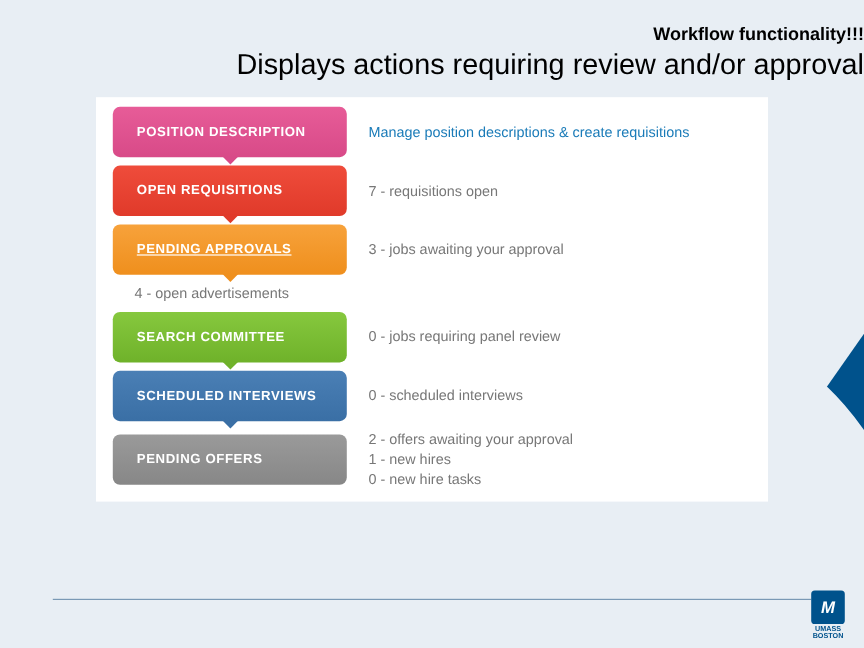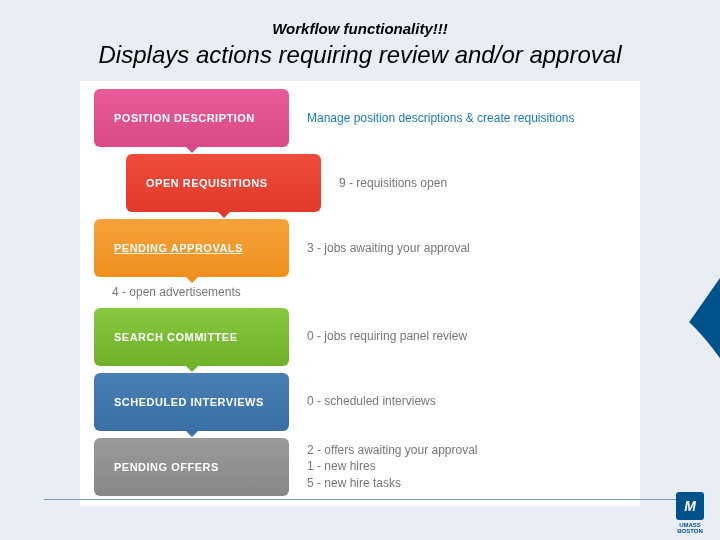--- a/index.html
+++ b/index.html
@@ -5,23 +5,22 @@
   * { margin: 0; padding: 0; box-sizing: border-box; }
   body {
     width: 720px;
     height: 540px;
     font-family: Arial, Helvetica, sans-serif;
     background: #e8eef4;
     position: relative;
     overflow: hidden;
   }
   .header {
-    text-align: center;
+    text-align: right;
     padding-top: 20px;
-    font-style: italic;
   }
   .title {
     font-size: 15px;
     font-weight: bold;
     color: #000;
   }
   .subtitle {
     font-size: 24px;
     color: #000;
     margin-top: 4px;
@@ -34,21 +33,21 @@
   }
   .row {
     display: flex;
     align-items: center;
     margin-bottom: 7px;
     position: relative;
   }
   .row:last-child { margin-bottom: 0; }
   .pill {
     width: 195px;
-    height: 58px;
+    height: 42px;
     border-radius: 6px;
     display: flex;
     align-items: center;
     padding-left: 20px;
     color: #fff;
     font-size: 11px;
     letter-spacing: 0.5px;
     font-weight: bold;
     position: relative;
     flex-shrink: 0;
@@ -58,21 +57,21 @@
     position: absolute;
     bottom: -6px;
     left: 50%;
     transform: translateX(-50%);
     width: 0; height: 0;
     border-left: 7px solid transparent;
     border-right: 7px solid transparent;
   }
   .pink  { background: linear-gradient(#e75c98,#d84a88); }
   .pink::after  { border-top: 7px solid #d84a88; }
-  .red   { background: linear-gradient(#ef4c3b,#e03a2a); margin-left: 32px; }
+  .red   { background: linear-gradient(#ef4c3b,#e03a2a); }
   .red::after   { border-top: 7px solid #e03a2a; }
   .orange{ background: linear-gradient(#f7a23b,#ef8f1d); text-decoration: underline; }
   .orange::after{ border-top: 7px solid #ef8f1d; }
   .yellow{ background: linear-gradient(#f0d83a,#e6cc1f); }
   .yellow::after{ border-top: 7px solid #e6cc1f; }
   .green { background: linear-gradient(#86c83e,#6fb22a); text-align: center; }
   .green::after { border-top: 7px solid #6fb22a; }
   .blue  { background: linear-gradient(#4a7fb5,#3a6fa5); }
   .blue::after  { border-top: 7px solid #3a6fa5; }
   .gray  { background: linear-gradient(#9a9a9a,#878787); text-align: center; }
@@ -144,21 +143,21 @@
 <div class="panel" id="panel">
     <div class="row">
       <div class="pill pink">POSITION DESCRIPTION</div>
       <div class="desc highlight">
         <div>Manage position descriptions &amp; create requisitions</div>
       </div>
     </div>
     <div class="row">
       <div class="pill red">OPEN REQUISITIONS</div>
       <div class="desc">
-        <div>9 - requisitions open</div>
+        <div>7 - requisitions open</div>
       </div>
     </div>
     <div class="row">
       <div class="pill orange">PENDING APPROVALS</div>
       <div class="desc">
         <div>3 - jobs awaiting your approval</div>
       </div>
     </div>
     <div class="row">
       <div class="desc">
@@ -175,21 +174,21 @@
       <div class="pill blue">SCHEDULED INTERVIEWS</div>
       <div class="desc">
         <div>0 - scheduled interviews</div>
       </div>
     </div>
     <div class="row">
       <div class="pill gray">PENDING OFFERS</div>
       <div class="desc">
         <div>2 - offers awaiting your approval</div>
         <div>1 - new hires</div>
-        <div>5 - new hire tasks</div>
+        <div>0 - new hire tasks</div>
       </div>
     </div>
   </div>
 
 <div class="divider"></div>
 <div class="swoosh"></div>
 
 <div class="logo">
   <div class="logo-mark">M</div>
   <div class="logo-text">UMASS</div>

